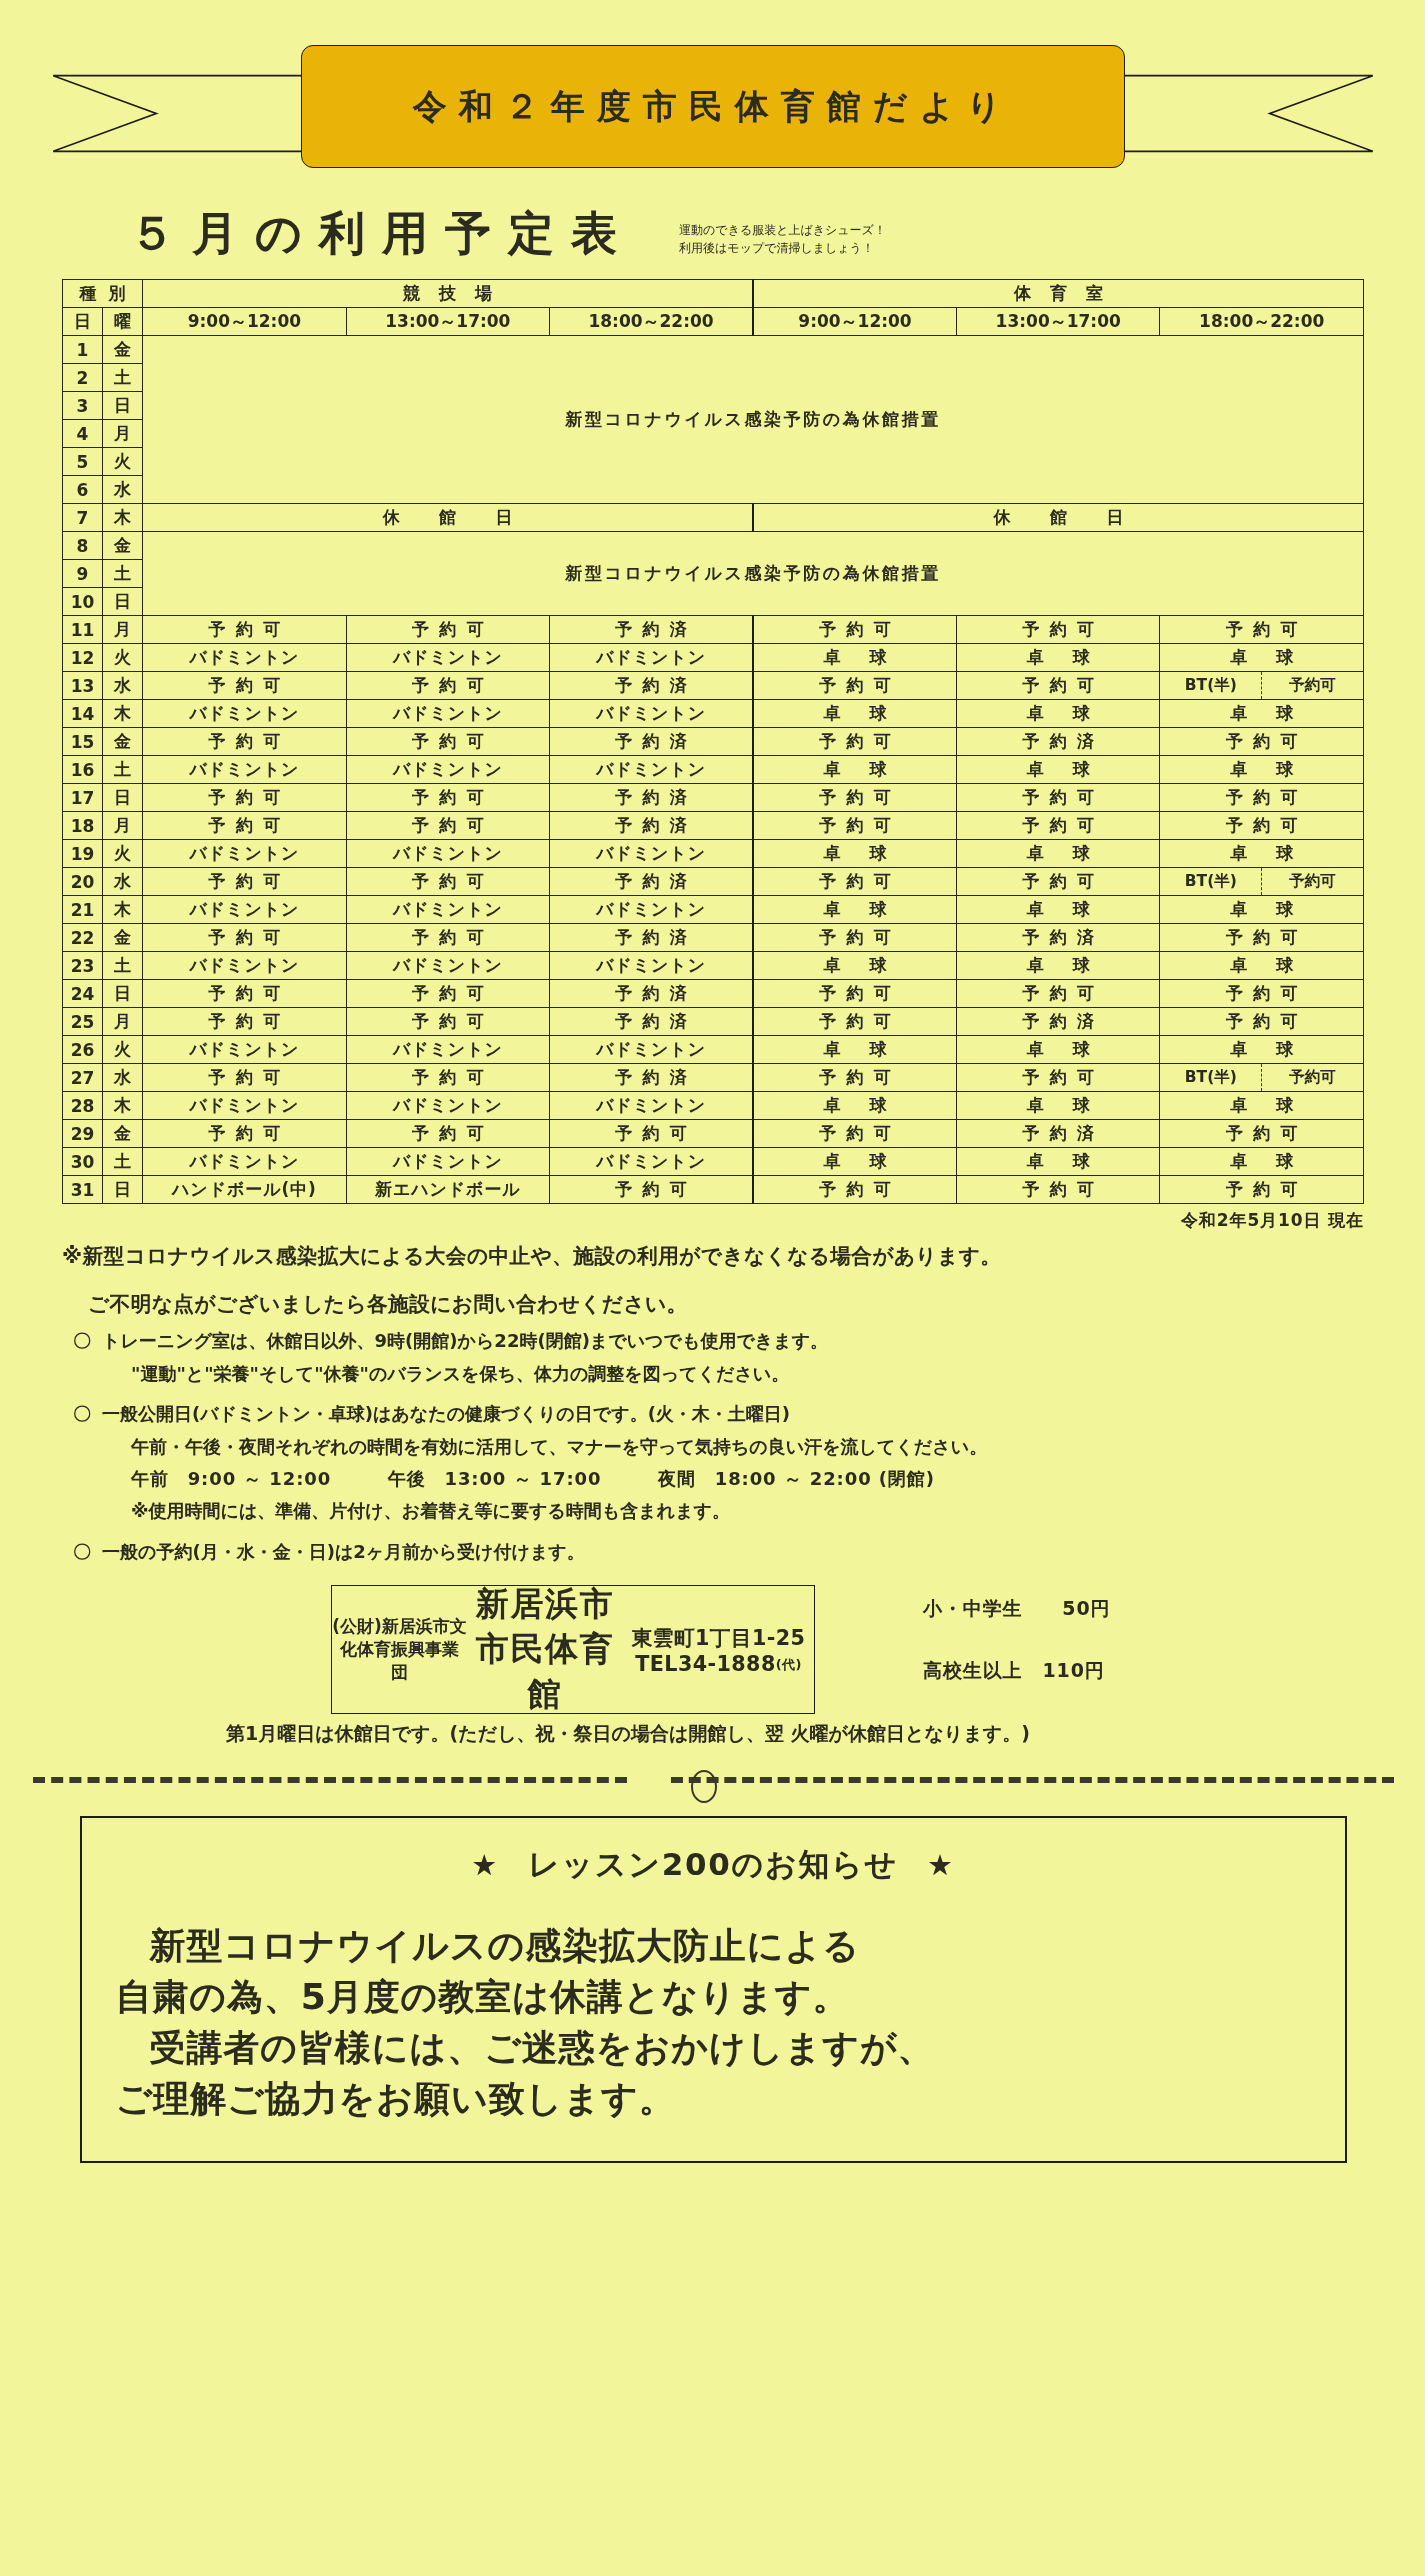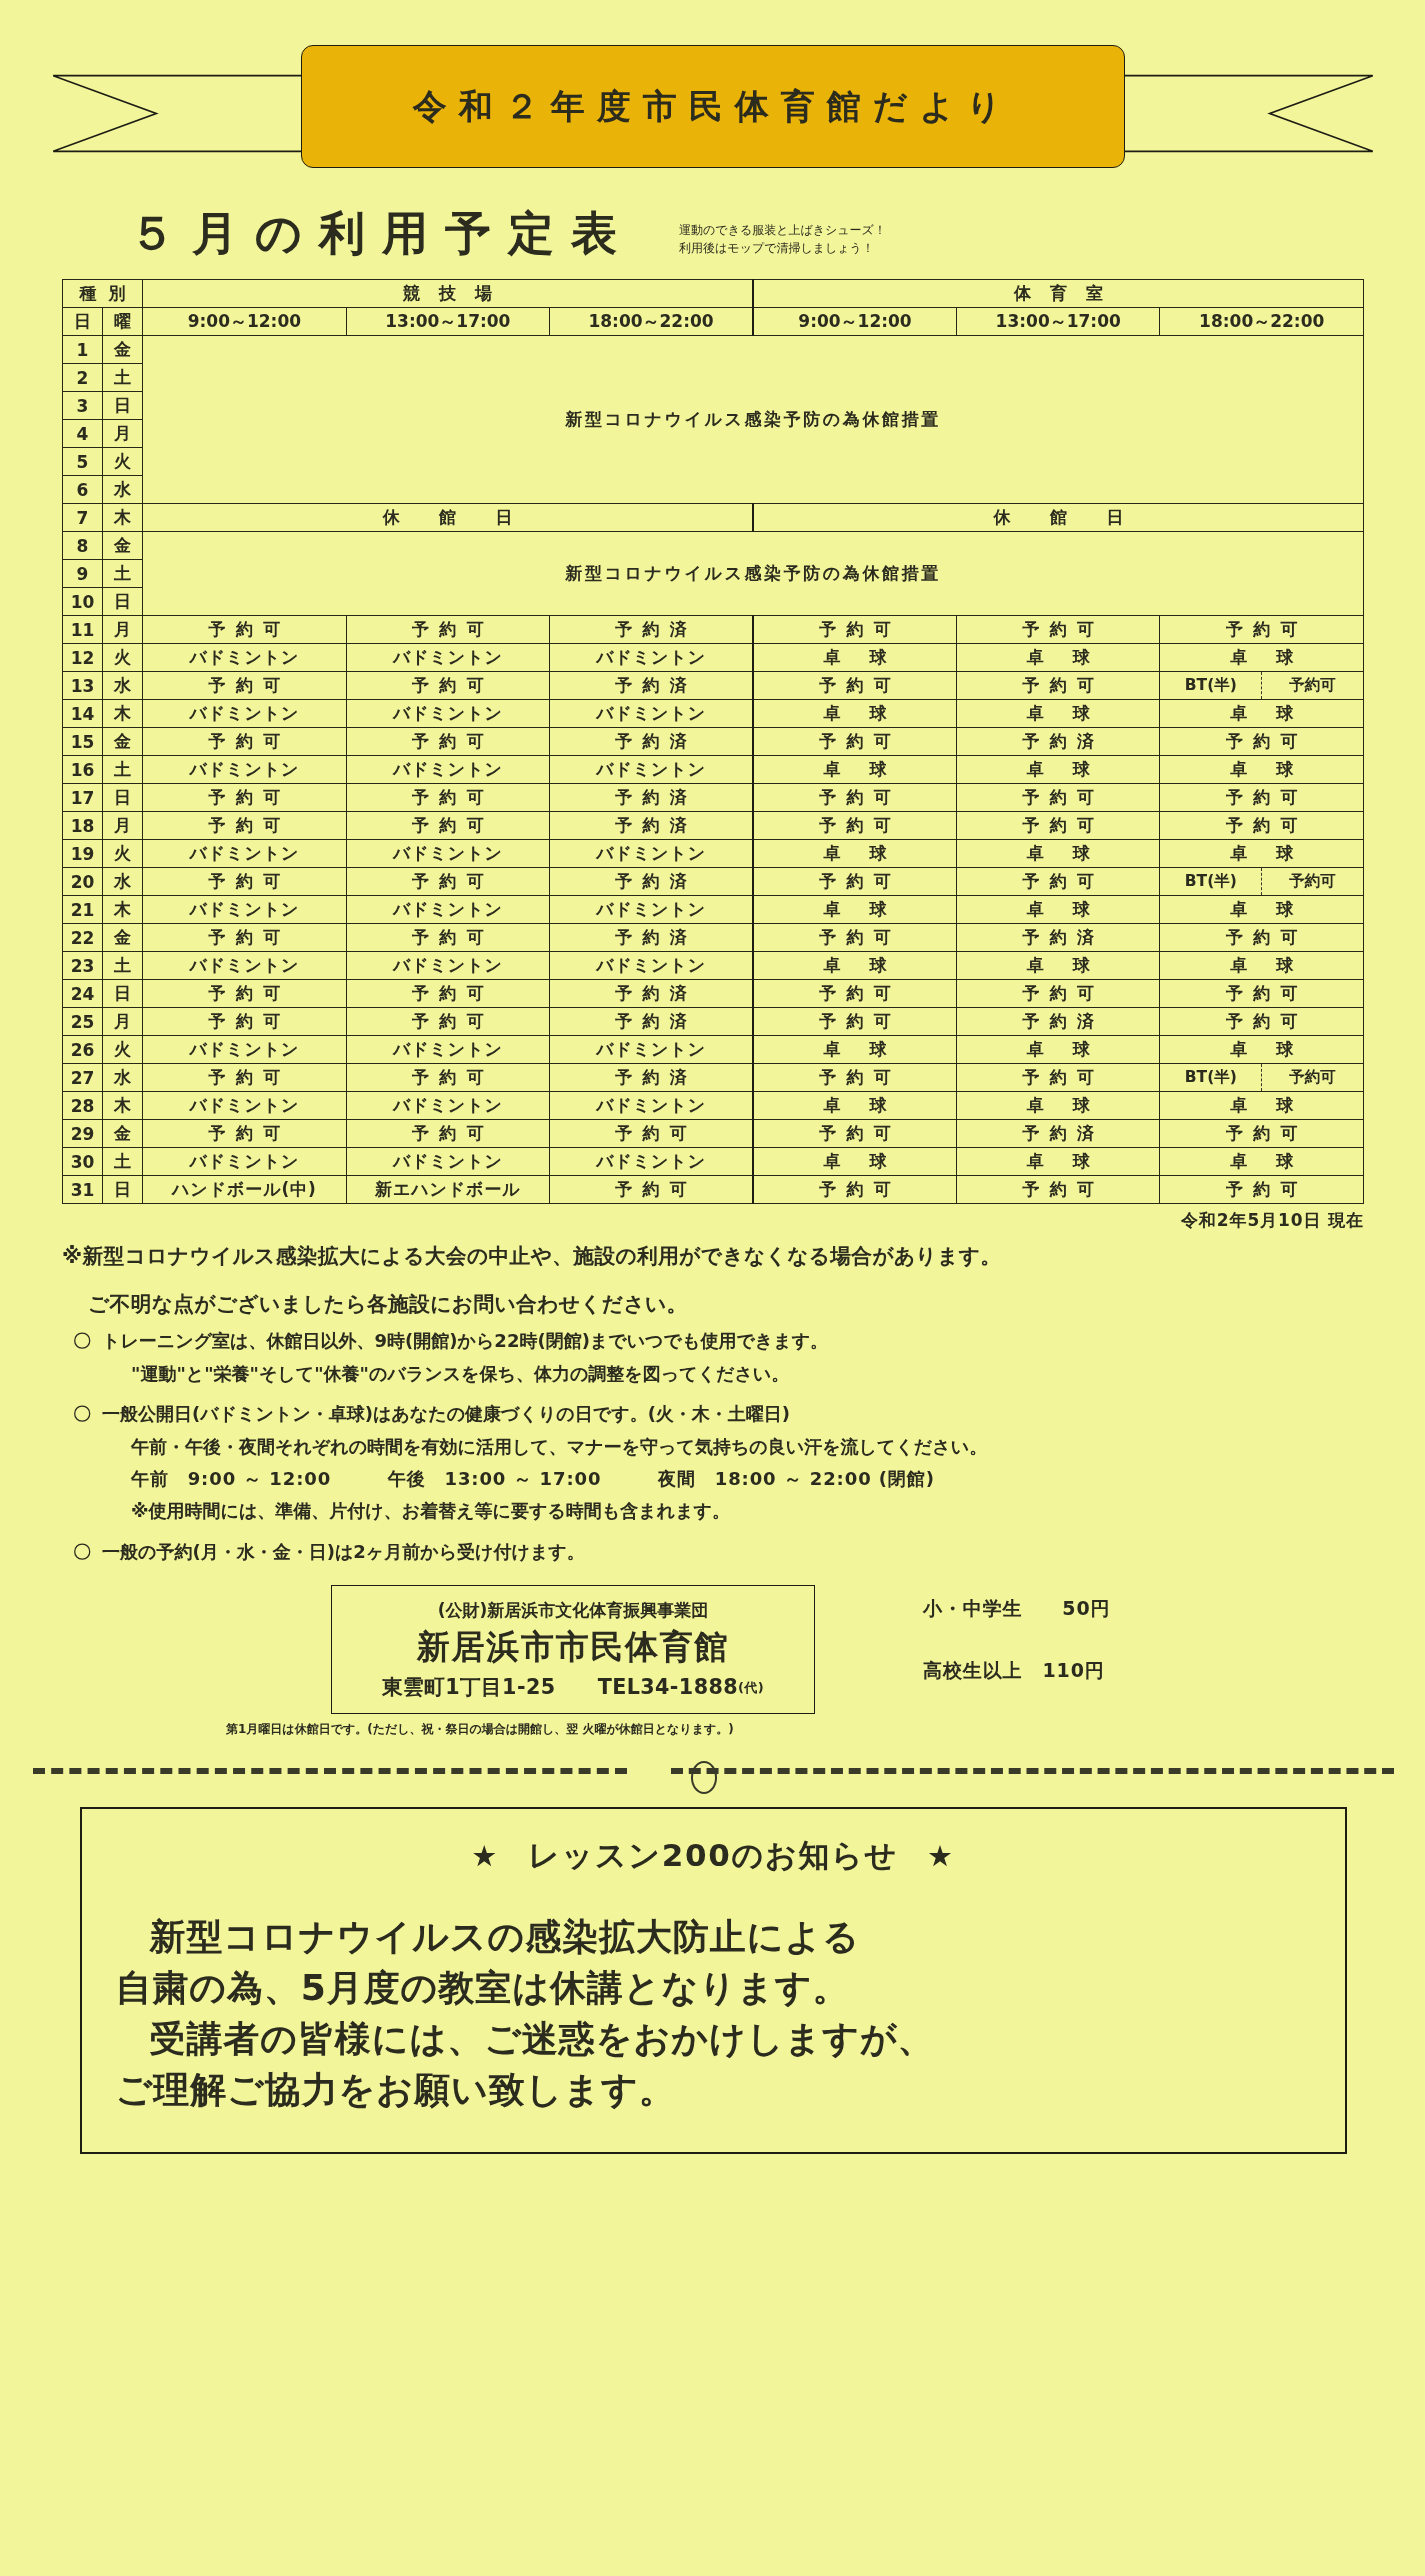--- a/index.html
+++ b/index.html
@@ -88,30 +88,30 @@
   .bullet .btext{flex:1;}
   .bullet .btext div{margin-bottom:5.2px;}
   .sub-ind{padding-left:29px;}
   .timeline{letter-spacing:0.9px;}
 
   
   .contact-row{position:relative;width:1302px;margin:15.5px auto 0 auto;height:129px;}
   .contact-box{
     position:absolute;left:269px;top:0;width:482px;height:127px;
     border:1.7px solid #1d1d14;
-    display:flex;flex-direction:column;align-items:center;justify-content:center;
+    display:flex;flex-direction:row;align-items:center;justify-content:center;
     text-align:center;background:#f2f59a;
   }
   .c-org{font-size:17px;font-weight:700;}
   .c-name{font-size:33px;font-weight:700;letter-spacing:1.7px;margin:3.4px 0 3.4px 0;}
   .c-addr{font-size:20.7px;font-weight:700;letter-spacing:0.4px;}
   .c-addr .sup{font-size:13px;vertical-align:1.7px;}
   .fees{position:absolute;left:861px;top:10.3px;font-size:19px;font-weight:700;}
   .fees div{margin-bottom:36px;letter-spacing:0.9px;}
-  .footnote{width:1302px;margin:6.9px auto 0 auto;font-size:12px;font-weight:700;padding-left:164px;box-sizing:border-box;}
+  .footnote{width:1302px;margin:6.9px auto 0 auto;font-size:19px;font-weight:700;padding-left:164px;box-sizing:border-box;}
 
   
   .cutline{position:relative;width:1395px;margin:22.4px auto 0 auto;height:22.4px;}
   .cut-dash{position:absolute;top:6.9px;height:0;border-top:6px dashed #3a3a28;}
   .cut-l{left:17px;width:594px;}
   .cut-r{right:17px;width:723px;}
   .scissor{position:absolute;left:675px;top:0;width:22.4px;height:29px;border:2.6px solid #3a3a28;border-radius:50%;}
 
   
   .announce{

